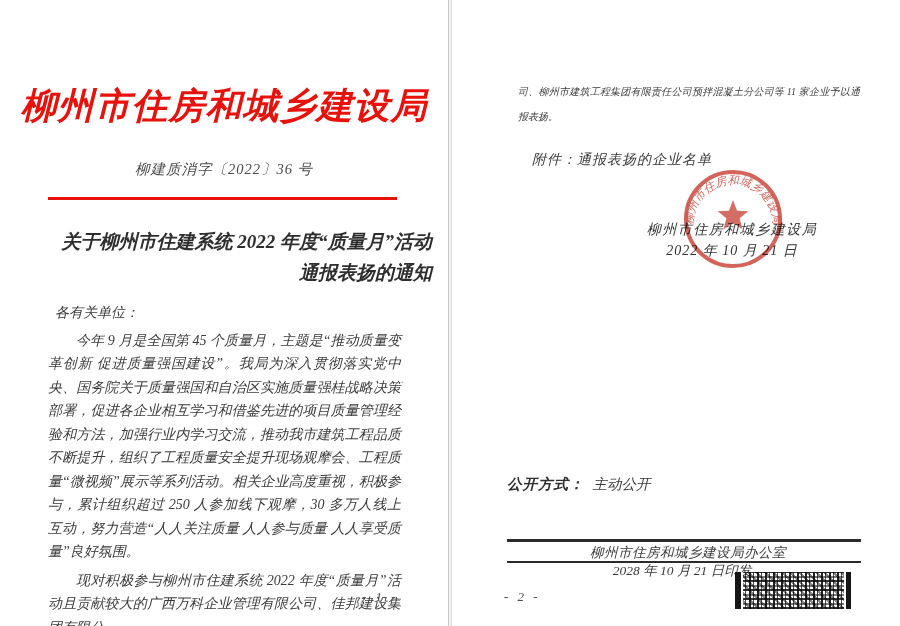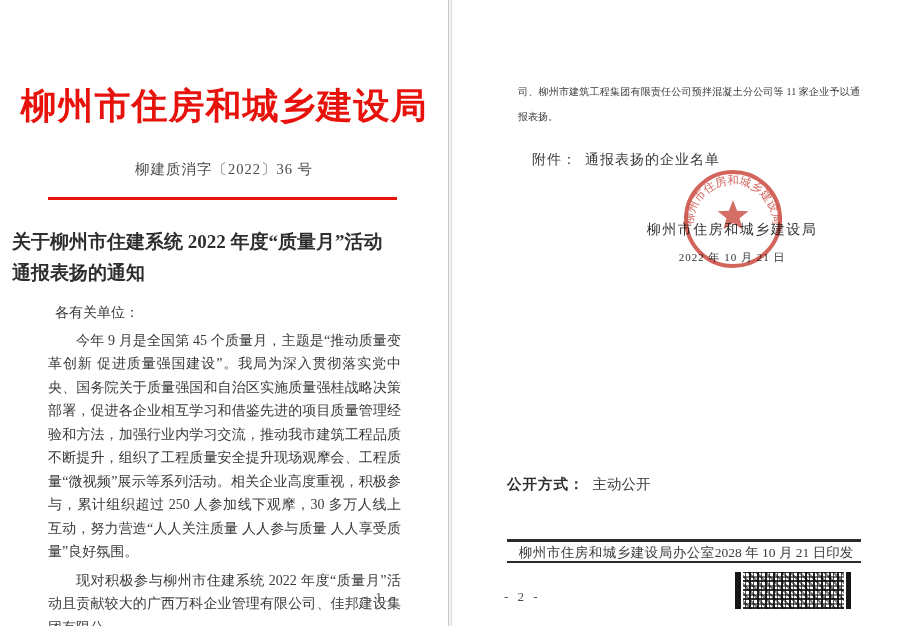--- a/index.html
+++ b/index.html
@@ -1,20 +1,20 @@
 <!DOCTYPE html>
 <html><head>
 <meta charset="utf-8">
 <style>
   * { margin:0; padding:0; box-sizing:border-box; }
   html,body { background:#ffffff; }
   .canvas {
     position:relative; width:900px; height:626px; background:#fdba74;
     font-family:"Liberation Serif","DejaVu Serif",serif;
-    color:#3a3a3a; overflow:hidden;
+    color:#3a3a3a; overflow:hidden;font-style:italic;
   }
   .page { position:absolute; top:0; height:626px; background:#ffffff; }
   .page-left  { left:0; width:448px; }
   .page-right { left:452px; width:448px; }
   .page-divider {
     position:absolute; left:448px; top:0; width:4px; height:626px;
     background:#f2f2f2; border-left:1px solid #c9c9c9; border-right:1px solid #dedede;
   }
 
   
@@ -25,22 +25,22 @@
   }
   .doc-number {
     position:absolute; left:0; top:160px; width:100%;
     text-align:center; font-size:14.5px; letter-spacing:1px; color:#4a4a4a;
   }
   .red-rule {
     position:absolute; left:48px; top:197px; width:349px; height:3px;
     background:#e8120c;
   }
   .doc-title {
-    position:absolute; left:12px; top:226px; width:400px;
-    text-align:left; font-weight:bold; font-size:19px;
+    position:absolute; left:32px; top:226px; width:400px;
+    text-align:right; font-weight:bold; font-size:19px;
     line-height:31px; color:#2e2e2e;
   }
   .body-block {
     position:absolute; left:48px; top:301px; width:353px;
     font-size:14px; line-height:23.5px; color:#3a3a3a;
     text-align:justify;
   }
   .salutation { text-align:left;margin-left:7px; }
   .para { text-indent:2em; margin-top:4px; }
   .para.second { margin-top:5px; }
@@ -50,43 +50,43 @@
 
   
   .cont-block {
     position:absolute; left:66px; top:79px; width:342px;
     font-size:10px; line-height:25px; text-align:justify; color:#3a3a3a;
   }
   .attachment-line {
     position:absolute; left:80px; top:151px; font-size:14px; color:#3a3a3a;
     letter-spacing:1px; white-space:nowrap;
   }
-  .attachment-line .att-value { margin-left:8px; }
+  .attachment-line .att-value { margin-left:0; }
   .sign-block {
     position:absolute; left:185px; top:221px; width:190px;
     text-align:center; color:#333333;
   }
   .signer { font-size:14px; letter-spacing:1.5px; white-space:nowrap; }
-  .sign-date { font-size:11px; margin-top:11px; letter-spacing:1px; white-space:nowrap; }
+  .sign-date { font-size:14px; margin-top:3px; letter-spacing:1px; white-space:nowrap; }
   .seal {
     position:absolute; left:229px; top:167px; width:104px; height:104px;
     mix-blend-mode:multiply; opacity:.92; pointer-events:none;
   }
   .disclosure-line {
     position:absolute; left:55px; top:475px; font-size:14.5px; color:#2e2e2e;
     white-space:nowrap;
   }
   .disclosure-line .disc-label { font-weight:bold; letter-spacing:1px; }
   .disclosure-line .disc-value { margin-left:8px; color:#3a3a3a; }
   .footer-rule-top    { position:absolute; left:55px; top:539px; width:354px; height:2.5px; background:#2b2b2b; }
   .footer-rule-bottom { position:absolute; left:55px; top:561px; width:354px; height:1.5px; background:#2b2b2b; }
   .footer-row {
     position:absolute; left:55px; top:544px; width:354px;
     display:flex; justify-content:center; align-items:center;
-    font-size:13.5px; color:#3a3a3a;
+    font-size:13.5px; color:#3a3a3a;flex-direction:column;
   }
   .footer-row .issuer { padding-left:8px; letter-spacing:.5px; }
   .footer-row .print-date { padding-right:4px; }
   .barcode {
     position:absolute; left:283px; top:572px; width:116px; height:37px;
     border-left:6px solid #161616; border-right:5px solid #161616;
     background-image:
       repeating-linear-gradient(90deg, rgba(15,15,15,.92) 0 2px, transparent 2px 4px, rgba(15,15,15,.75) 4px 5px, transparent 5px 8px),
       repeating-linear-gradient(0deg, rgba(15,15,15,.85) 0 2px, transparent 2px 4px, rgba(15,15,15,.55) 4px 6px, transparent 6px 9px),
       repeating-linear-gradient(45deg, rgba(15,15,15,.5) 0 2px, transparent 2px 6px);

